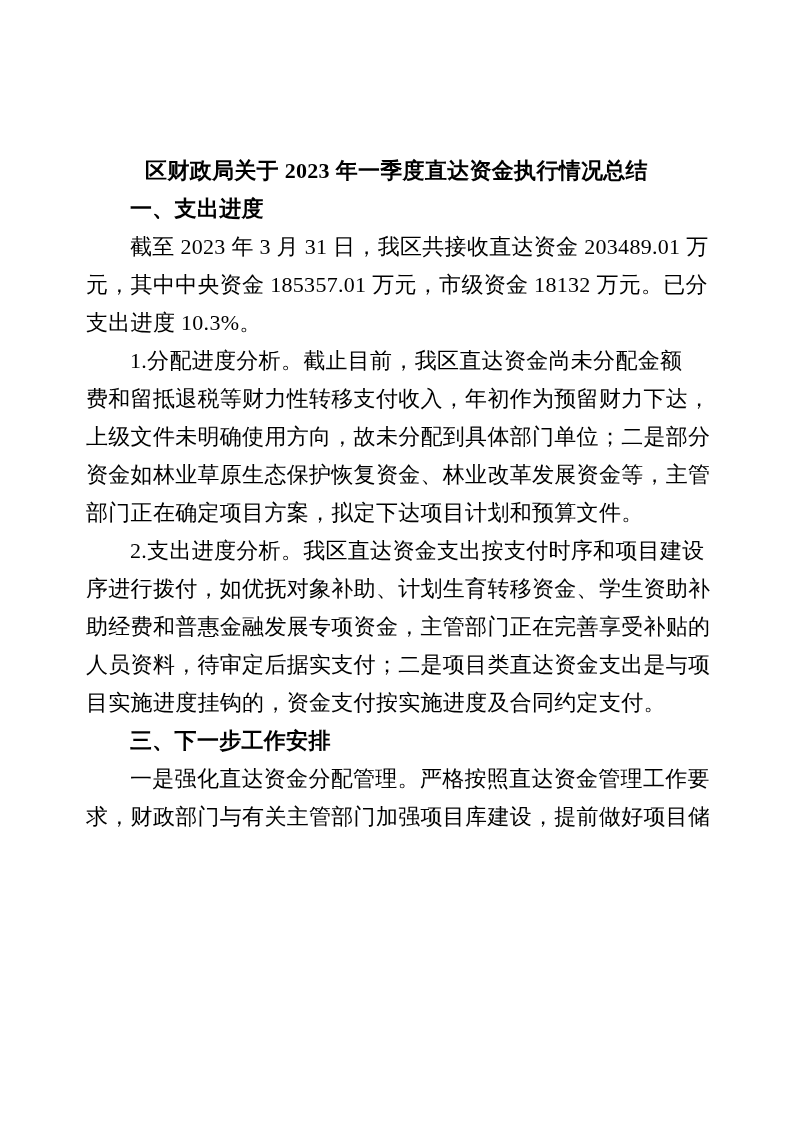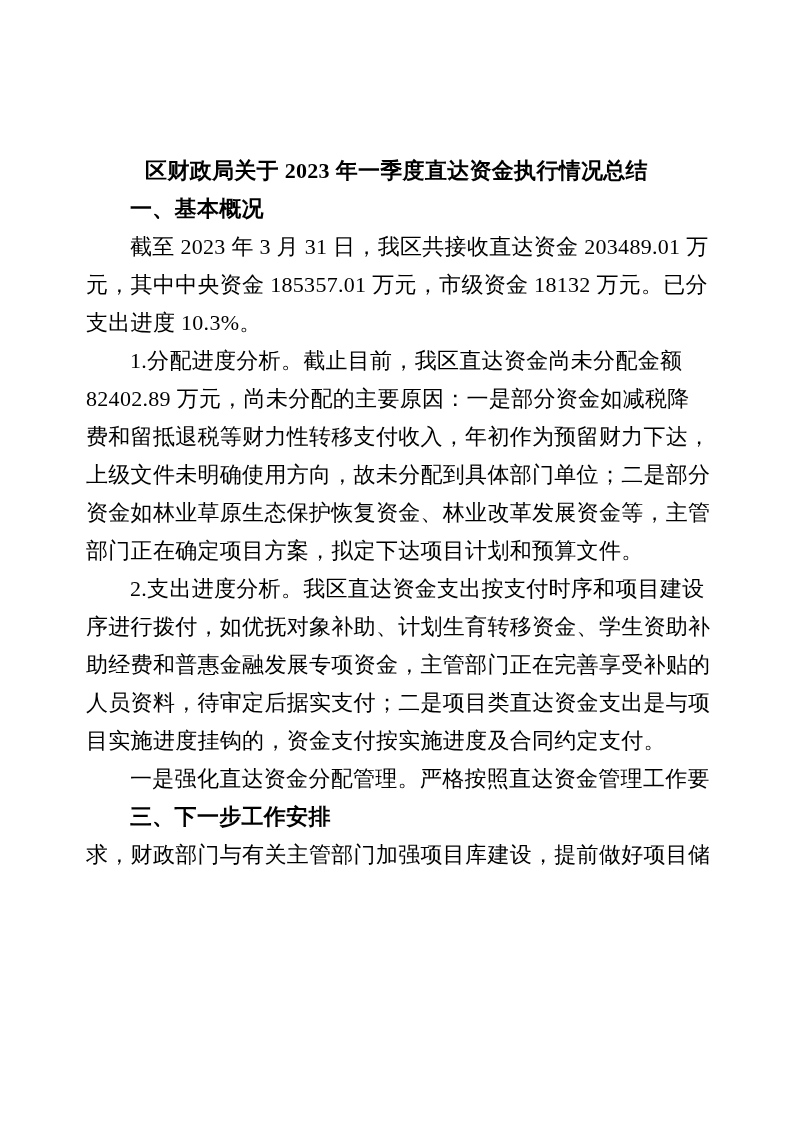--- a/index.html
+++ b/index.html
@@ -43,39 +43,38 @@
   }
 </style>
 </head>
 <body>
 
 <div class="page">
   <div class="content">
 
     <div class="line title-line">区财政局关于 2023 年一季度直达资金执行情况总结</div>
 
-    <div class="line heading">一、基本概况</div>
+    <div class="line heading">一、支出进度</div>
 
     <div class="line indent">截至 2023 年 3 月 31 日，我区共接收直达资金 203489.01 万</div>
     <div class="line">元，其中中央资金 185357.01 万元，市级资金 18132 万元。已分</div>
     <div class="line">支出进度 10.3%。</div>
 
 
     <div class="line indent"><span class="lead-bold">1.分配进度分析。</span><span>截止目前，我区直达资金尚未分配金额</span></div>
-    <div class="line">82402.89 万元，尚未分配的主要原因：一是部分资金如减税降</div>
     <div class="line">费和留抵退税等财力性转移支付收入，年初作为预留财力下达，</div>
     <div class="line">上级文件未明确使用方向，故未分配到具体部门单位；二是部分</div>
     <div class="line">资金如林业草原生态保护恢复资金、林业改革发展资金等，主管</div>
     <div class="line">部门正在确定项目方案，拟定下达项目计划和预算文件。</div>
 
     <div class="line indent"><span class="lead-bold">2.支出进度分析。</span><span>我区直达资金支出按支付时序和项目建设</span></div>
     <div class="line">序进行拨付，如优抚对象补助、计划生育转移资金、学生资助补</div>
     <div class="line">助经费和普惠金融发展专项资金，主管部门正在完善享受补贴的</div>
     <div class="line">人员资料，待审定后据实支付；二是项目类直达资金支出是与项</div>
     <div class="line">目实施进度挂钩的，资金支付按实施进度及合同约定支付。</div>
 
+    <div class="line heading">三、下一步工作安排</div>
+
     <div class="line indent">一是强化直达资金分配管理。严格按照直达资金管理工作要</div>
-
-    <div class="line heading">三、下一步工作安排</div>
     <div class="line">求，财政部门与有关主管部门加强项目库建设，提前做好项目储</div>
 
   </div>
 </div>
 
 </body></html>

